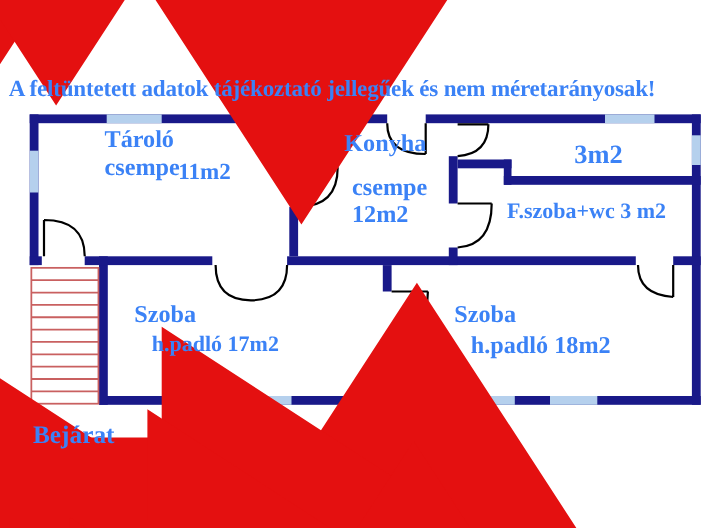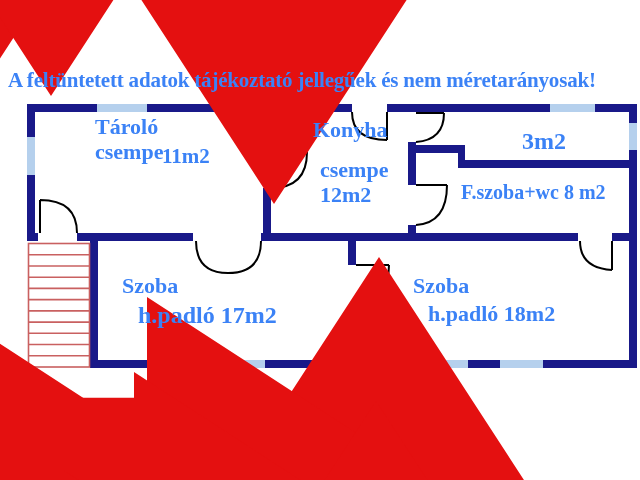--- a/index.html
+++ b/index.html
@@ -16,21 +16,21 @@
   #entry-name   {left:95px; top:116px;font-size:22px;}
   #entry-floor  {left:95px; top:141px;font-size:22px;}
   #entry-area   {left:162px;top:146px;font-size:21px;}
   #kitchen-name {left:296px;top:119px;font-size:22px;margin-left:17px;}
   #kitchen-floor{left:320px;top:159px;font-size:22px;}
   #kitchen-area {left:320px;top:184px;font-size:22px;}
   #storage-name {left:456px;top:110px;font-size:20px;}
   #storage-area {left:522px;top:129px;font-size:24px;}
   #bathroom-name{left:461px;top:182px;font-size:20px;}
   #room17-name  {left:122px;top:275px;font-size:22px;}
-  #room17-floor {left:138px;top:303px;font-size:24px;}
+  #room17-floor {left:138px;top:303px;font-size:20px;}
   #room18-name  {left:413px;top:275px;font-size:22px;}
   #room18-floor {left:428px;top:303px;font-size:22px;}
   #entrance-label{left:30px;top:384px;font-size:23px;}
   .wall{fill:var(--wall);}
   .window{fill:var(--window);}
   .door{stroke:#000;stroke-width:2;fill:none;}
   .stair{stroke:var(--stairs);stroke-width:1.6;fill:none;}
   .arrow{fill:var(--arrow);}
 </style>
 </head>
@@ -138,21 +138,22 @@
   <div id="entry-name" class="label">Tároló</div>
   <div id="entry-floor" class="label">csempe</div>
   <div id="entry-area" class="label">11m2</div>
 
   <div id="kitchen-name" class="label">Konyha</div>
   <div id="kitchen-floor" class="label">csempe</div>
   <div id="kitchen-area" class="label">12m2</div>
 
   <div id="storage-area" class="label">3m2</div>
 
-  <div id="bathroom-name" class="label">F.szoba+wc 8 m2</div>
+  <div id="bathroom-name" class="label">F.szoba+wc 3 m2</div>
 
   <div id="room17-name" class="label">Szoba</div>
   <div id="room17-floor" class="label">h.padló 17m2</div>
 
   <div id="room18-name" class="label">Szoba</div>
   <div id="room18-floor" class="label">h.padló 18m2</div>
 
+  <div id="entrance-label" class="label">Bejárat</div>
 </div>
 
 </body></html>

